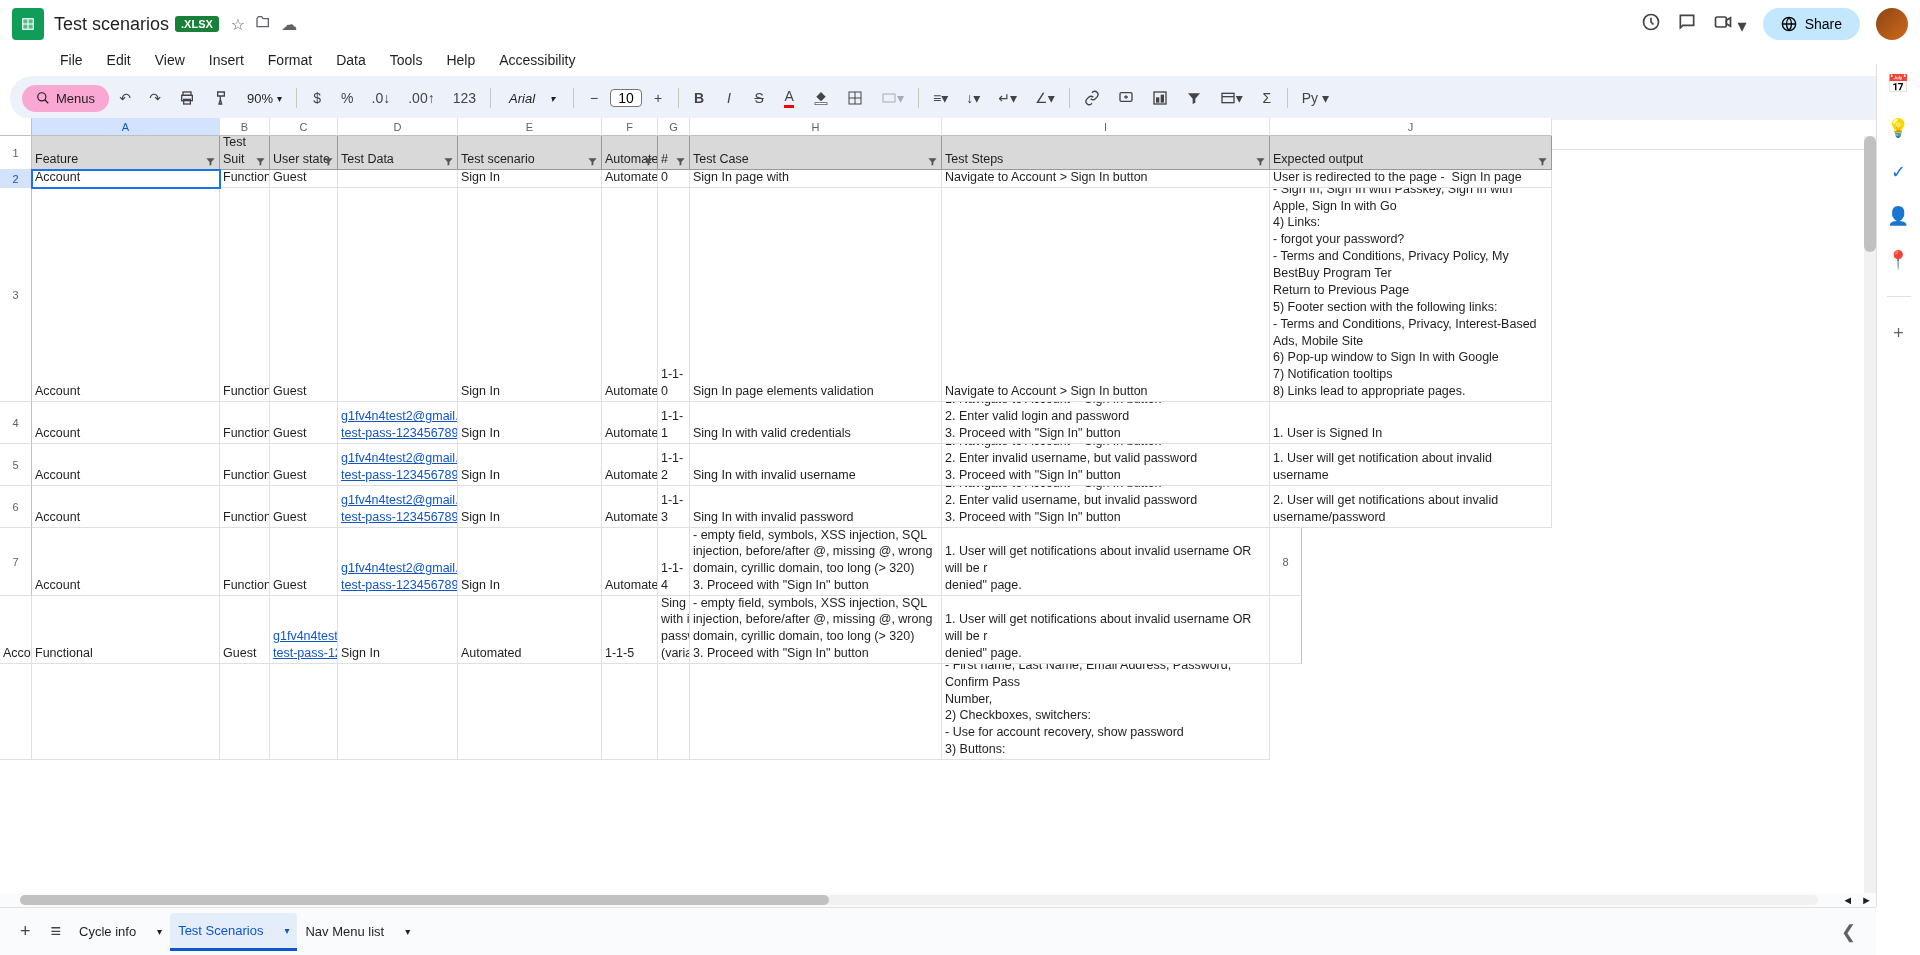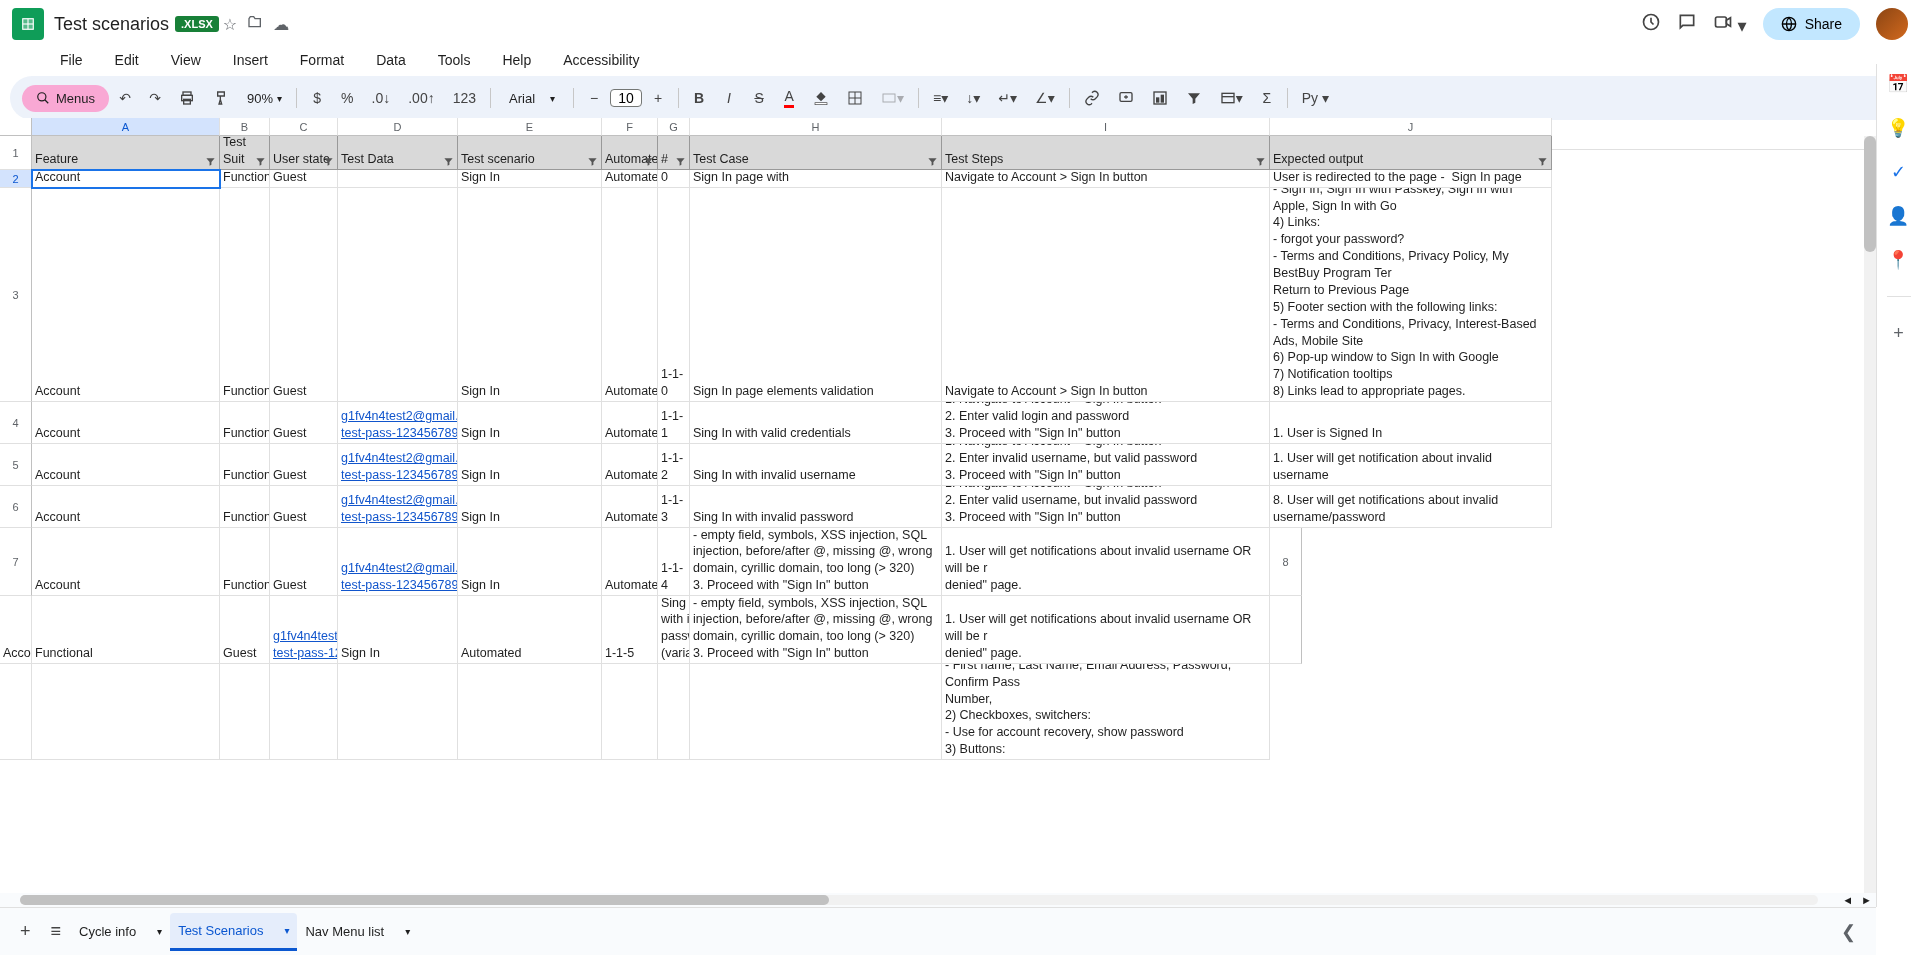--- a/index.html
+++ b/index.html
@@ -2,39 +2,39 @@
 <html><head>
 <meta charset="utf-8">
 <style>
 * { margin: 0; padding: 0; box-sizing: border-box; }
 body { font-family: Arial, sans-serif; font-size: 13px; color: #1f1f1f; background: #fff; overflow: hidden; height: 955px; width: 1920px; position: relative; }
 
 
 .title-bar { display: flex; align-items: center; padding: 6px 12px; height: 48px; }
 .logo { width: 32px; height: 32px; background: #0f9d58; border-radius: 4px; display: flex; align-items: center; justify-content: center; color: white; font-size: 16px; margin-right: 10px; }
 .title-text { font-size: 18px; color: #1f1f1f; margin-right: 6px; }
-.xlsx-badge { background: #188038; color: white; font-size: 11px; font-weight: bold; padding: 2px 6px; border-radius: 3px; margin-right: 4px; }
+.xlsx-badge { background: #188038; color: white; font-size: 11px; font-weight: bold; padding: 2px 6px; border-radius: 3px; margin-right: 12px; }
 .title-icons { display: flex; gap: 10px; align-items: center; color: #5f6368; }
 .title-icons span { cursor: pointer; font-size: 16px; }
 .title-right { margin-left: auto; display: flex; align-items: center; gap: 16px; }
 .share-btn { background: #c2e7ff; border: none; border-radius: 20px; padding: 8px 18px; font-size: 14px; font-weight: 500; display: flex; align-items: center; gap: 8px; cursor: pointer; }
 .avatar { width: 32px; height: 32px; border-radius: 50%; background: linear-gradient(135deg, #8b4513, #d2691e); }
 .hdr-icon { color: #444; font-size: 18px; cursor: pointer; }
 
 
-.menu-bar { display: flex; padding: 0 12px 0 52px; height: 24px; align-items: center; gap: 16px; }
+.menu-bar { display: flex; padding: 0 12px 0 52px; height: 24px; align-items: center; gap: 8px; }
 .menu-item { padding: 4px 8px; cursor: pointer; font-size: 14px; color: #1f1f1f; border-radius: 4px; }
 
 
 .toolbar { display: flex; align-items: center; padding: 6px 12px; height: 44px; background: #edf2fa; border-radius: 24px; margin: 4px 10px; gap: 2px; }
 .tb-btn { padding: 6px 8px; cursor: pointer; border-radius: 4px; color: #444; font-size: 14px; display: flex; align-items: center; justify-content: center; min-width: 28px; }
 .tb-sep { width: 1px; height: 20px; background: #c7c7c7; margin: 0 4px; }
 .menus-btn { background: #f9a8d4; border-radius: 16px; padding: 6px 14px; display: flex; align-items: center; gap: 6px; cursor: pointer; }
 .zoom-sel { padding: 4px 8px; cursor: pointer; display: flex; align-items: center; gap: 4px; }
-.font-sel { padding: 4px 12px; cursor: pointer; display: flex; align-items: center; min-width: 70px; }
+.font-sel { padding: 4px 12px; cursor: pointer; display: flex; align-items: center; min-width: 70px; font-style: italic; }
 .fs-ctrl { display: flex; align-items: center; gap: 2px; }
 .fs-input { width: 32px; text-align: center; border: 1px solid #747775; border-radius: 4px; padding: 0; font-size: 14px; }
 .toolbar-right { margin-left: auto; display: flex; align-items: center; }
 .collapse-icon { cursor: pointer; color: #444; padding: 6px 10px; }
 
 
 .formula-bar { display: flex; align-items: center; padding: 2px 10px; height: 26px; border-bottom: 1px solid #e0e0e0; gap: 6px; }
 .name-box { width: 66px; font-size: 13px; padding: 2px 6px; color: #1f1f1f; }
 .nb-dd { color: #5f6368; cursor: pointer; font-size: 10px; padding-right:8px;}
 .fx-sep { color: #c7c7c7; }
@@ -358,21 +358,21 @@
       <div class="cell">Guest</div>
       <div class="cell link-cell">g1fv4n4test2@gmail.com
 test-pass-123456789!</div>
       <div class="cell">Sign In</div>
       <div class="cell">Automated</div>
       <div class="cell">1-1-3</div>
       <div class="cell">Sing In with invalid password</div>
       <div class="cell">1. Navigate to Account &gt; Sign In button
 2. Enter valid username, but invalid password
 3. Proceed with "Sign In" button</div>
-      <div class="cell">8. User will get notifications about invalid username/password</div>
+      <div class="cell">2. User will get notifications about invalid username/password</div>
       <div class="row-hdr">7</div>
       <div class="cell">Account</div>
       <div class="cell">Functional</div>
       <div class="cell">Guest</div>
       <div class="cell link-cell">g1fv4n4test2@gmail.com
 test-pass-123456789!</div>
       <div class="cell">Sign In</div>
       <div class="cell">Automated</div>
       <div class="cell">1-1-4</div>
       <div class="cell">1. Navigate to Account &gt; Sign In button

